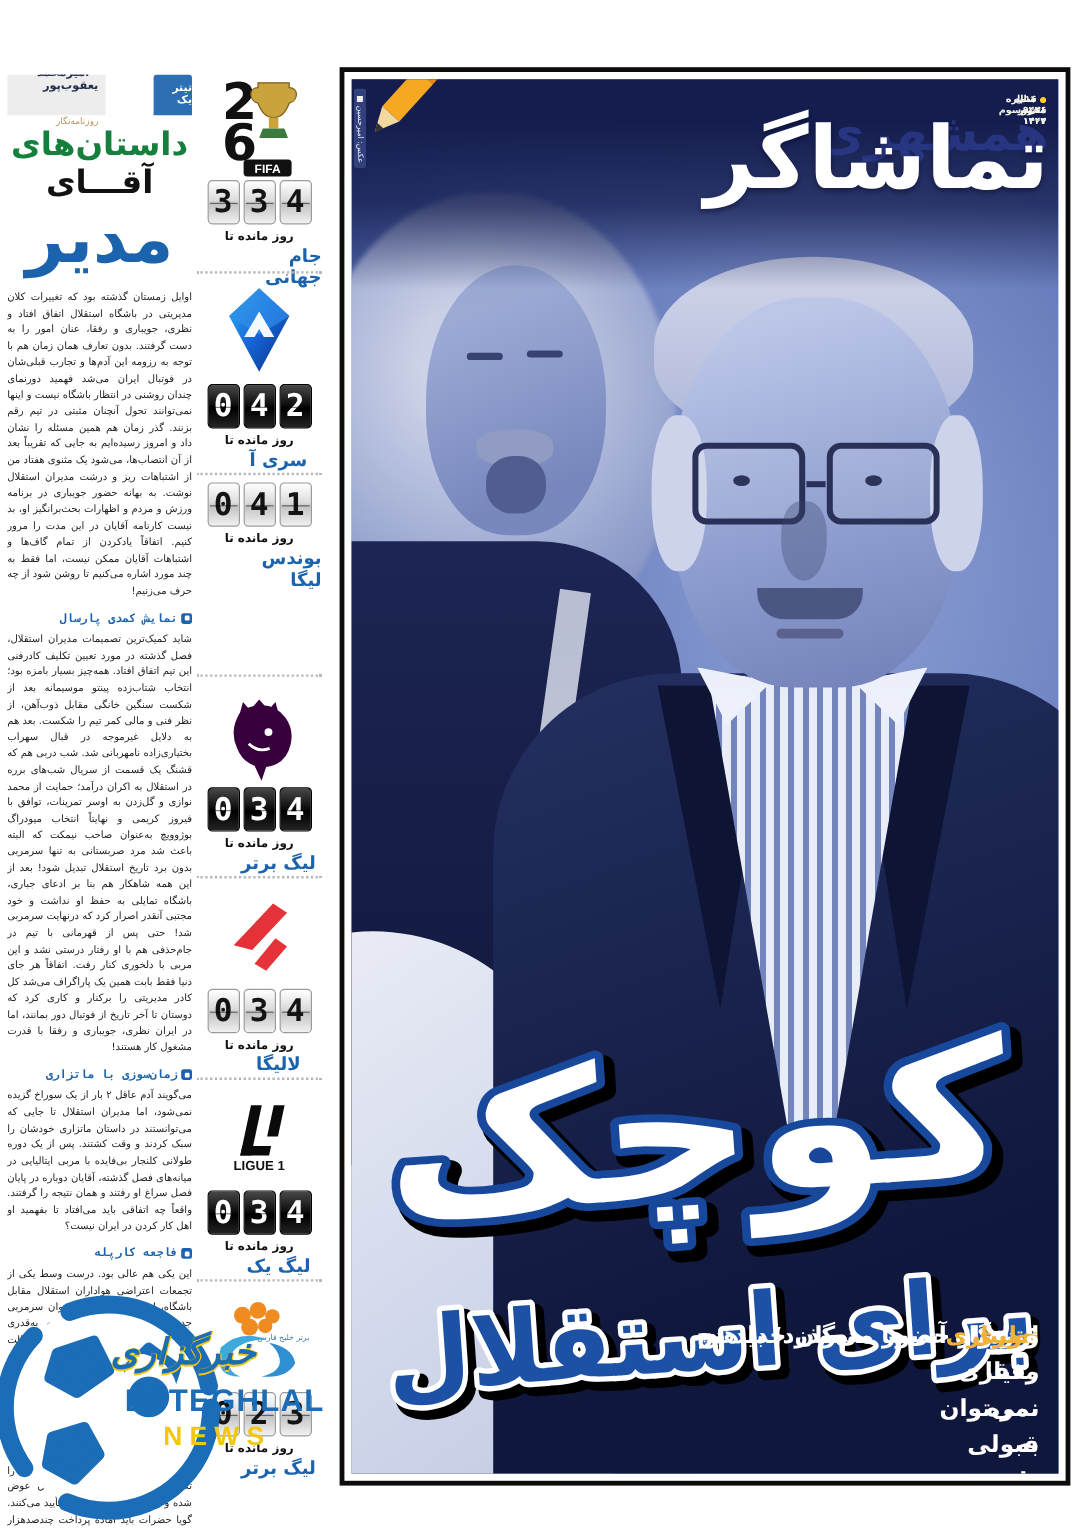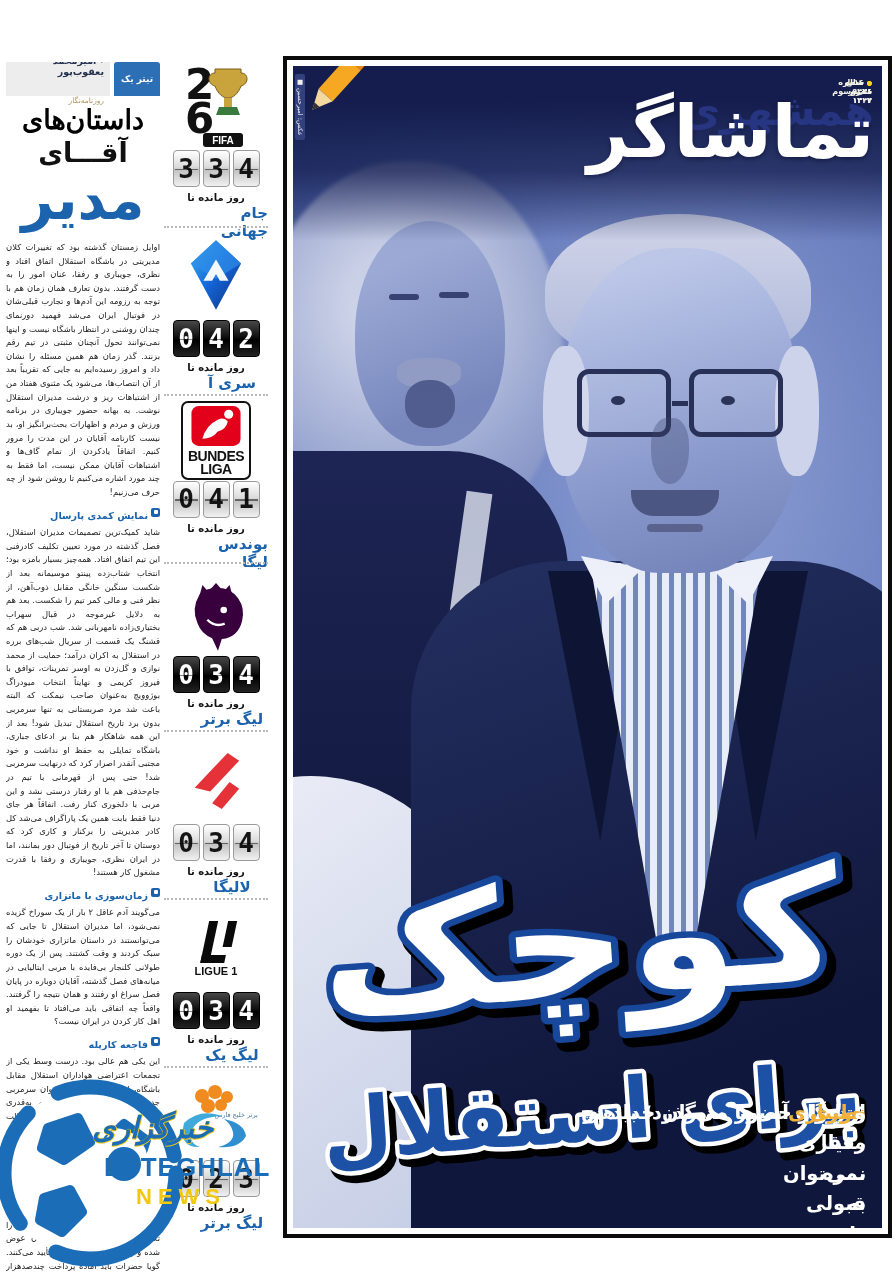--- a/index.html
+++ b/index.html
@@ -11,38 +11,38 @@
   }
   
   .article-col{
     position:absolute;left:6px;top:62px;width:154px;height:1212px;
     direction:rtl;overflow:hidden;
   }
   .lead-head{display:flex;direction:rtl;align-items:stretch;height:34px;margin-bottom:10px;}
   .kicker-tab{
     background:#2d6fb5;color:#fff;font-size:9px;font-weight:bold;
     display:flex;align-items:center;justify-content:center;
-    width:46px;border-radius:3px 3px 0 0;flex:0 0 auto;
+    width:32px;border-radius:3px 3px 0 0;flex:0 0 auto;margin-left:36px;
   }
   .author-box{
     background:#ededed;flex:1;margin-right:4px;padding:3px 6px 2px 2px;
     display:flex;flex-direction:column;justify-content:center;text-align:right;
   }
   .author-name{font-size:9.5px;font-weight:bold;color:#23304d;}
   .author-name::before{content:"◆";color:#23304d;font-size:6px;margin-left:3px;vertical-align:2px;}
   .author-role{font-size:7.5px;color:#b1945c;margin-top:19px;}
   .lead-title{text-align:center;margin:4px 0 10px 0;line-height:1.1;}
-  .lead-title .t1{display:block;font-size:27px;font-weight:900;color:#000000;font-family:Liberation Serif, serif;}
+  .lead-title .t1{display:block;font-size:27px;font-weight:900;color:#15803d;}
   .lead-title .t2{display:block;font-size:27px;font-weight:900;color:#111;margin-top:2px;}
   .lead-title .t3{display:block;font-size:56px;font-weight:900;color:#1b63ac;margin-top:2px;}
   .body-text{font-size:8.4px;line-height:1.62;color:#222;text-align:justify;}
   .body-text p{margin:0 0 6px 0;}
   .subhead{
     color:#1b63ac;font-size:9.6px;font-weight:bold;margin:8px 0 3px 0;
-    display:flex;align-items:flex-start;gap:3px;
+    display:flex;align-items:center;gap:3px;font-family:Liberation Mono, monospace;
   }
   .subhead .sq{
     width:9px;height:9px;background:#1b63ac;border-radius:2px;flex:0 0 auto;
     position:relative;
   }
   .subhead .sq::after{content:"";position:absolute;inset:2.5px;background:#fff;border-radius:1px;}
   
   .counter-col{
     position:absolute;left:164px;top:58px;width:104px;height:1176px;
     display:flex;flex-direction:column;
@@ -232,33 +232,20 @@
     <div class="cd-digits">
       <span class="tile">0</span>
       <span class="tile">4</span>
       <span class="tile">2</span>
     </div>
     <div class="cd-l1">روز مانده تا</div>
     <div class="cd-l2">سری آ</div>
   </div>
 
   <div class="cd light">
-    <div class="cd-logo">
-      <div class="bl-card">
-        <svg width="52" height="40" viewBox="0 0 54 44">
-          <rect width="54" height="44" rx="8" fill="#e2001a"></rect>
-          <path d="M12 36 q4 -15 17 -21 q7 -3 11 2 q-2 9 -11 11 q-6 8 -17 8" fill="#fff"></path>
-          <circle cx="41" cy="9" r="5" fill="#fff"></circle>
-        </svg>
-        <div class="bl-text">
-          <span>BUNDES</span>
-          <span>LIGA</span>
-        </div>
-      </div>
-    </div>
     <div class="cd-digits">
       <span class="tile">0</span>
       <span class="tile">4</span>
       <span class="tile">1</span>
     </div>
     <div class="cd-l1">روز مانده تا</div>
     <div class="cd-l2">بوندس لیگا</div>
   </div>
 
   <div class="cd dark">

